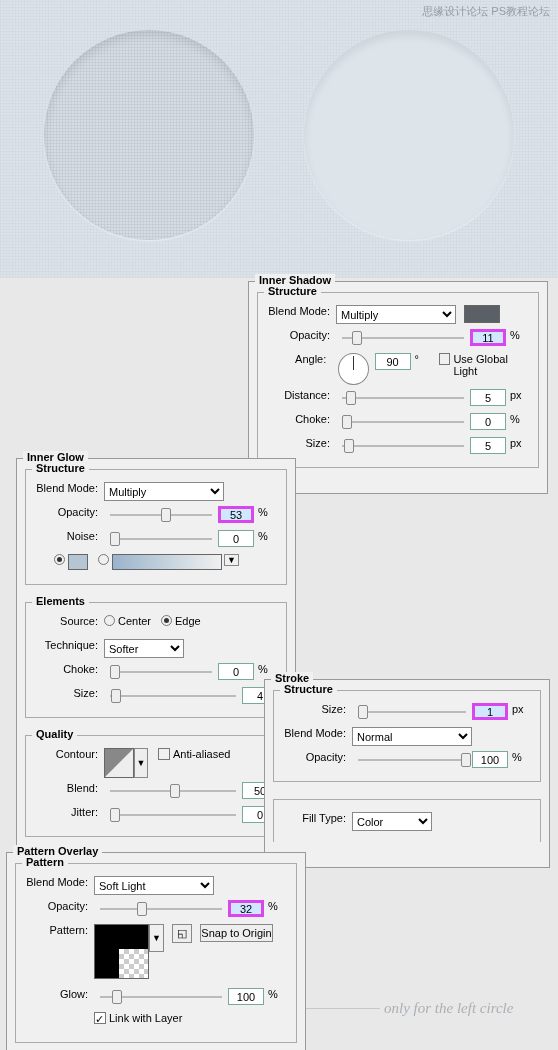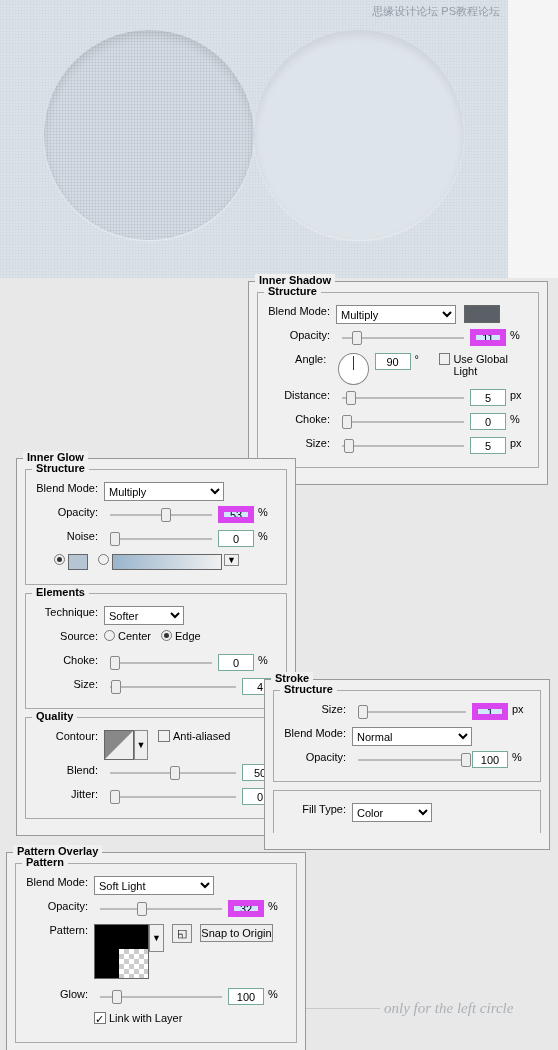--- a/index.html
+++ b/index.html
@@ -1,31 +1,31 @@
 <!DOCTYPE html>
 <html><head>
 <meta charset="utf-8">
 <style>
 * { box-sizing: border-box; margin: 0; padding: 0; }
 body { font-family: Tahoma, Arial, sans-serif; font-size: 11px; background: #f5f5f5; width: 558px; }
-.preview { width: 508px; height: 278px; background: #dbe2e8; background-image: repeating-linear-gradient(0deg, rgba(200,210,220,0.3) 0px, rgba(200,210,220,0.3) 1px, transparent 1px, transparent 3px), repeating-linear-gradient(90deg, rgba(200,210,220,0.3) 0px, rgba(200,210,220,0.3) 1px, transparent 1px, transparent 3px); position: relative; }
+.preview { width: 558px; height: 278px; background: #dbe2e8; background-image: repeating-linear-gradient(0deg, rgba(200,210,220,0.3) 0px, rgba(200,210,220,0.3) 1px, transparent 1px, transparent 3px), repeating-linear-gradient(90deg, rgba(200,210,220,0.3) 0px, rgba(200,210,220,0.3) 1px, transparent 1px, transparent 3px); position: relative; }
 .circle { position: absolute; width: 210px; height: 210px; border-radius: 50%; }
 .circle-left { left: 44px; top: 30px; background: #d5dce3; background-image: repeating-linear-gradient(0deg, rgba(180,190,200,0.4) 0px, rgba(180,190,200,0.4) 1px, transparent 1px, transparent 3px), repeating-linear-gradient(90deg, rgba(180,190,200,0.4) 0px, rgba(180,190,200,0.4) 1px, transparent 1px, transparent 3px); box-shadow: inset 0 5px 10px rgba(0,0,0,0.1), 0 1px 2px rgba(255,255,255,0.5); }
 .circle-right { right: 44px; top: 30px; background: #dde4ea; box-shadow: inset 0 5px 10px rgba(0,0,0,0.08), 0 1px 2px rgba(255,255,255,0.5); }
 .watermark { position: absolute; top: 4px; right: 8px; color: rgba(80,90,100,0.5); font-size: 11px; }
 .lower { background: #e8e8e8; padding-bottom: 10px; position: relative; height: 772px; }
 .panel { position: absolute; background: #f0f0f0; border: 1px solid #999; padding: 6px 8px 8px; }
-.fieldset { border: 1px solid #aaa; margin: 4px 0 8px; padding: 8px 8px 6px; position: relative; }
+.fieldset { border: 1px solid #aaa; margin: 4px 0 17px; padding: 8px 8px 6px; position: relative; }
 .fieldset-title { position: absolute; top: -8px; left: 6px; background: #f0f0f0; padding: 0 4px; font-weight: bold; }
 .panel-title { position: absolute; top: -8px; left: 6px; background: #f0f0f0; padding: 0 4px; font-weight: bold; }
 .row { display: flex; align-items: flex-start; margin: 4px 0; min-height: 20px; }
 .lbl { width: 70px; text-align: right; padding-right: 6px; }
 select { font-size: 11px; height: 19px; border: 1px solid #888; background: #fff; }
 input[type="text"] { font-size: 11px; height: 17px; border: 1px solid #7a9; background: #fff; text-align: center; width: 36px; }
-input[type="text"].hl { background: #cfe8ff; border: 6px solid #d946ef; }
+input[type="text"].hl { background: #cfe8ff; border: 3px solid #d946ef; }
 .slider { flex: 1; height: 18px; position: relative; margin: 0 6px; min-width: 60px; }
 .slider-track { position: absolute; top: 8px; left: 0; right: 0; height: 2px; background: #bbb; }
 .slider-thumb { position: absolute; top: 2px; width: 10px; height: 14px; background: #eee; border: 1px solid #888; border-radius: 2px; }
 .unit { margin-left: 4px; width: 20px; }
 .swatch { width: 36px; height: 18px; border: 1px solid #666; display: inline-block; }
 .angle-dial { width: 32px; height: 32px; border: 1px solid #888; border-radius: 50%; background: #fff; position: relative; margin: 0 6px; }
 .angle-dial::after { content: ""; position: absolute; left: 50%; top: 2px; width: 1px; height: 14px; background: #333; }
 .chk { width: 12px; height: 12px; border: 1px solid #777; display: inline-block; vertical-align: middle; margin-right: 3px; }
 .radio { display: inline-block; width: 11px; height: 11px; border: 1px solid #777; border-radius: 50%; margin-right: 3px; vertical-align: middle; position: relative; }
 .radio.on::after { content: ""; position: absolute; left: 2px; top: 2px; width: 5px; height: 5px; background: #333; border-radius: 50%; }
@@ -145,30 +145,30 @@
       <span class="color-sw" style="background:#b6c5d4"></span>
       <span style="width:10px"></span>
       <span class="radio"></span>
       <span class="grad"></span>
       <span style="border:1px solid #888;padding:0 2px;font-size:9px;margin-left:2px">▼</span>
     </div>
   </div>
   <div class="fieldset">
     <span class="fieldset-title">Elements</span>
     <div class="row">
-      <span class="lbl">Technique:</span>
-      <select style="width:80px"><option>Softer</option></select>
-    </div>
-    <div class="row">
       <span class="lbl">Source:</span>
       <span class="radio"></span>
           <span>Center</span>
       <span style="width:10px"></span>
       <span class="radio on"></span>
           <span>Edge</span>
+    </div>
+    <div class="row">
+      <span class="lbl">Technique:</span>
+      <select style="width:80px"><option>Softer</option></select>
     </div>
     <div class="row">
       <span class="lbl">Choke:</span>
       <div class="slider">
             <div class="slider-track"></div>
             <div class="slider-thumb" style="left:0"></div>
           </div>
       <input type="text" value="0" style="">
       <span class="unit">%</span>
     </div>

